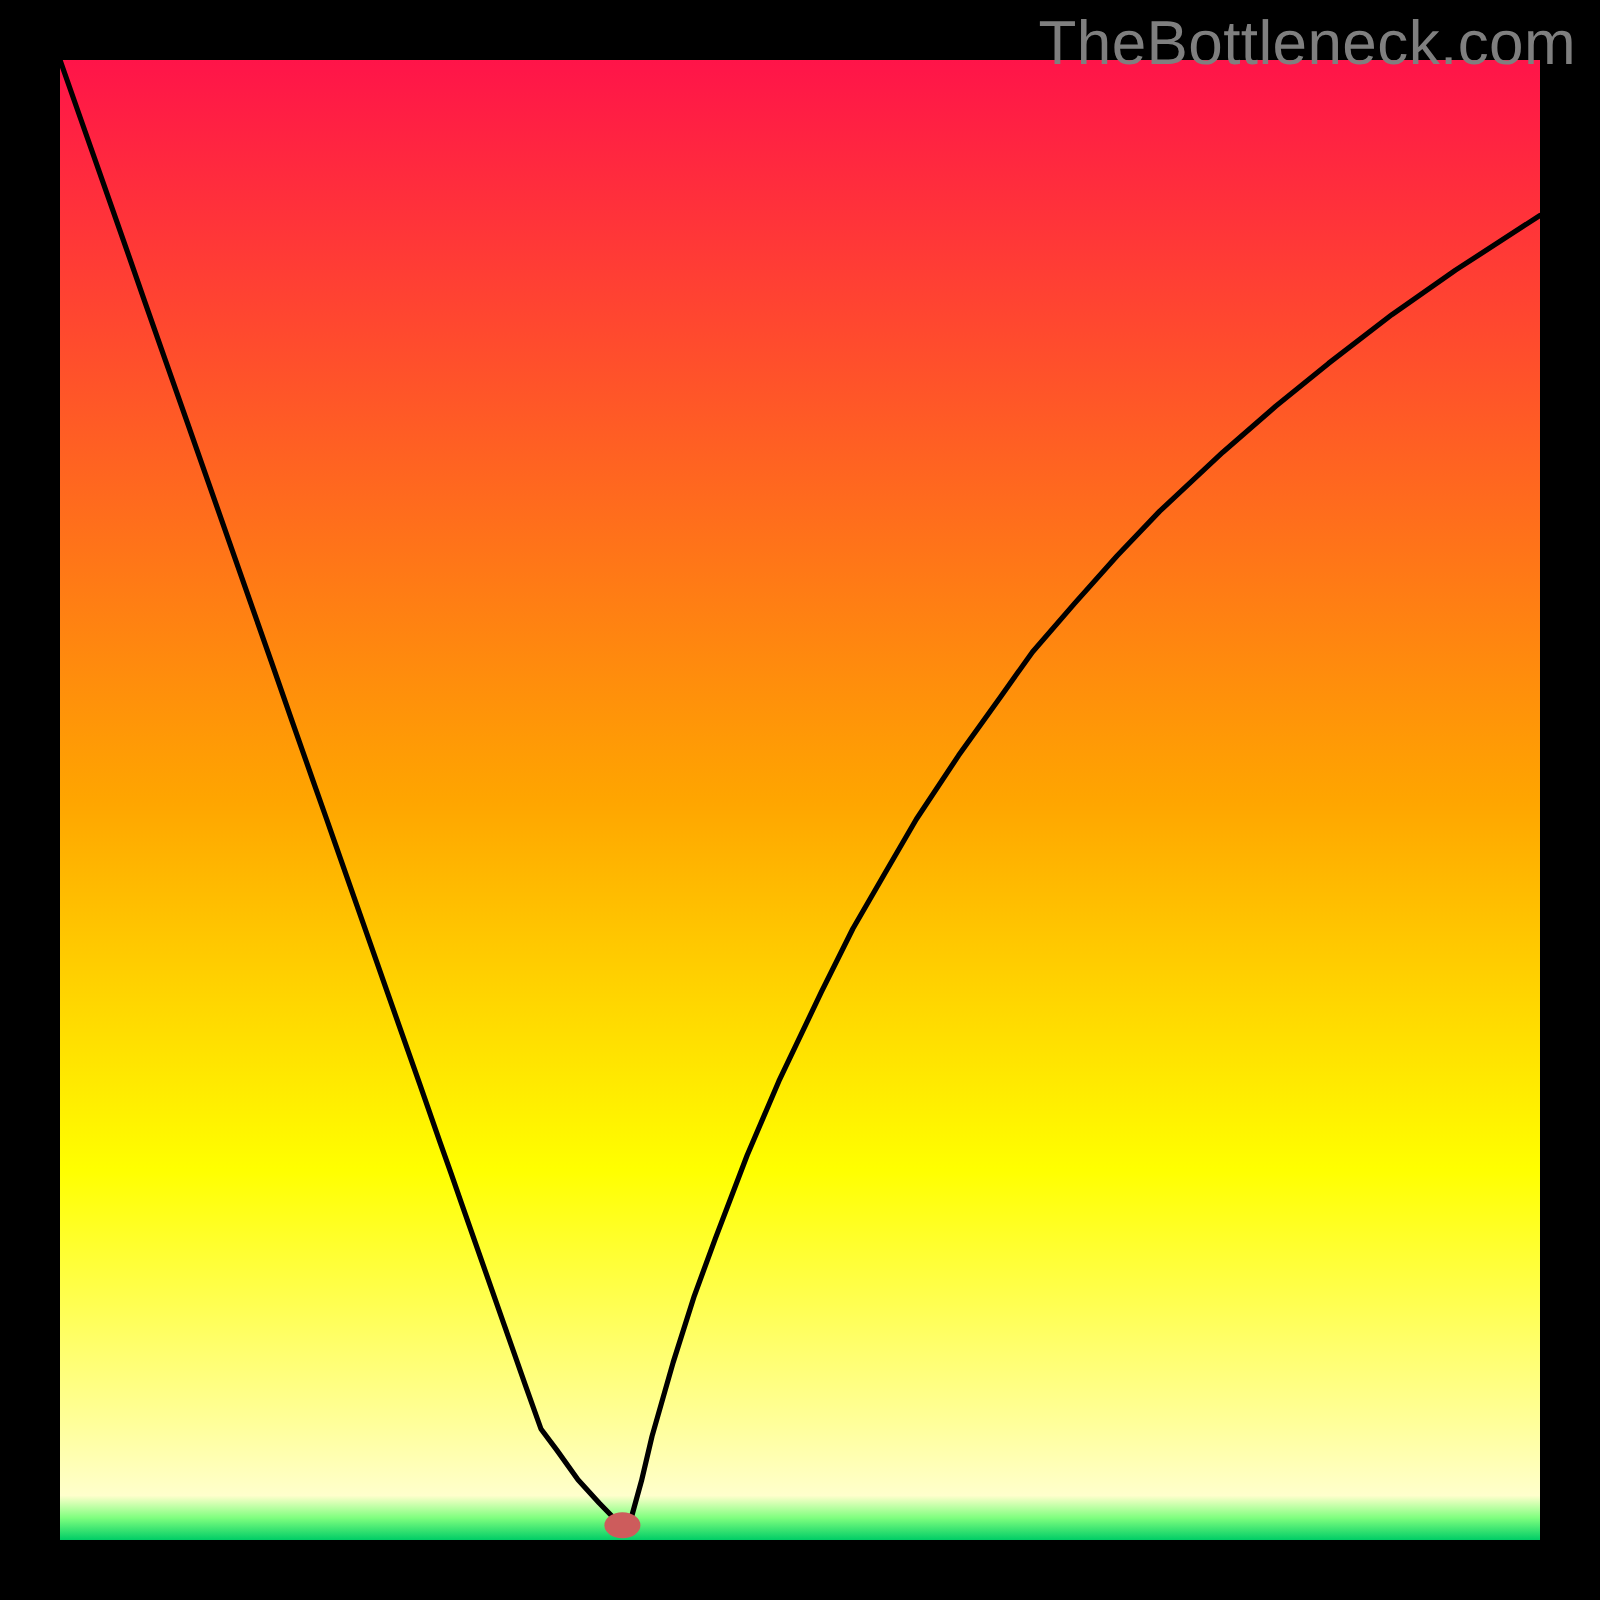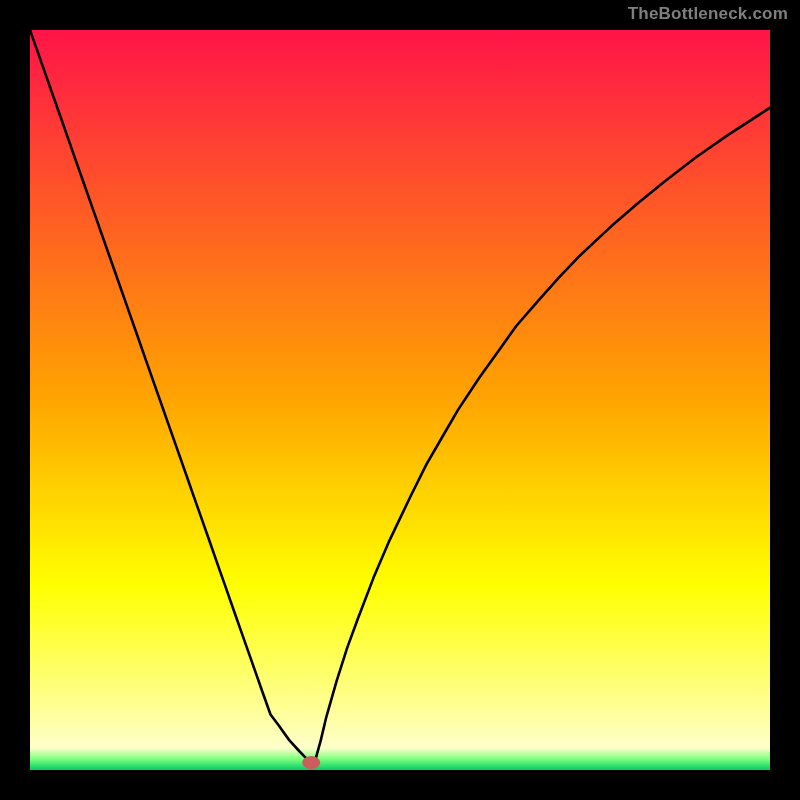--- a/index.html
+++ b/index.html
@@ -21,22 +21,22 @@
     left: 30px;
     top: 30px;
     width: 740px;
     height: 740px;
     overflow: hidden;
   }
   .watermark {
     position: absolute;
     top: 4px;
     right: 12px;
-    font-size: 17px;
-    font-weight: 700;
+    font-size: 31px;
+    font-weight: 400;
     color: #7f7f7f;
     letter-spacing: 0.2px;
     z-index: 5;
   }
   svg.gradient {
     position: absolute;
     inset: 0;
     width: 100%;
     height: 100%;
   }

